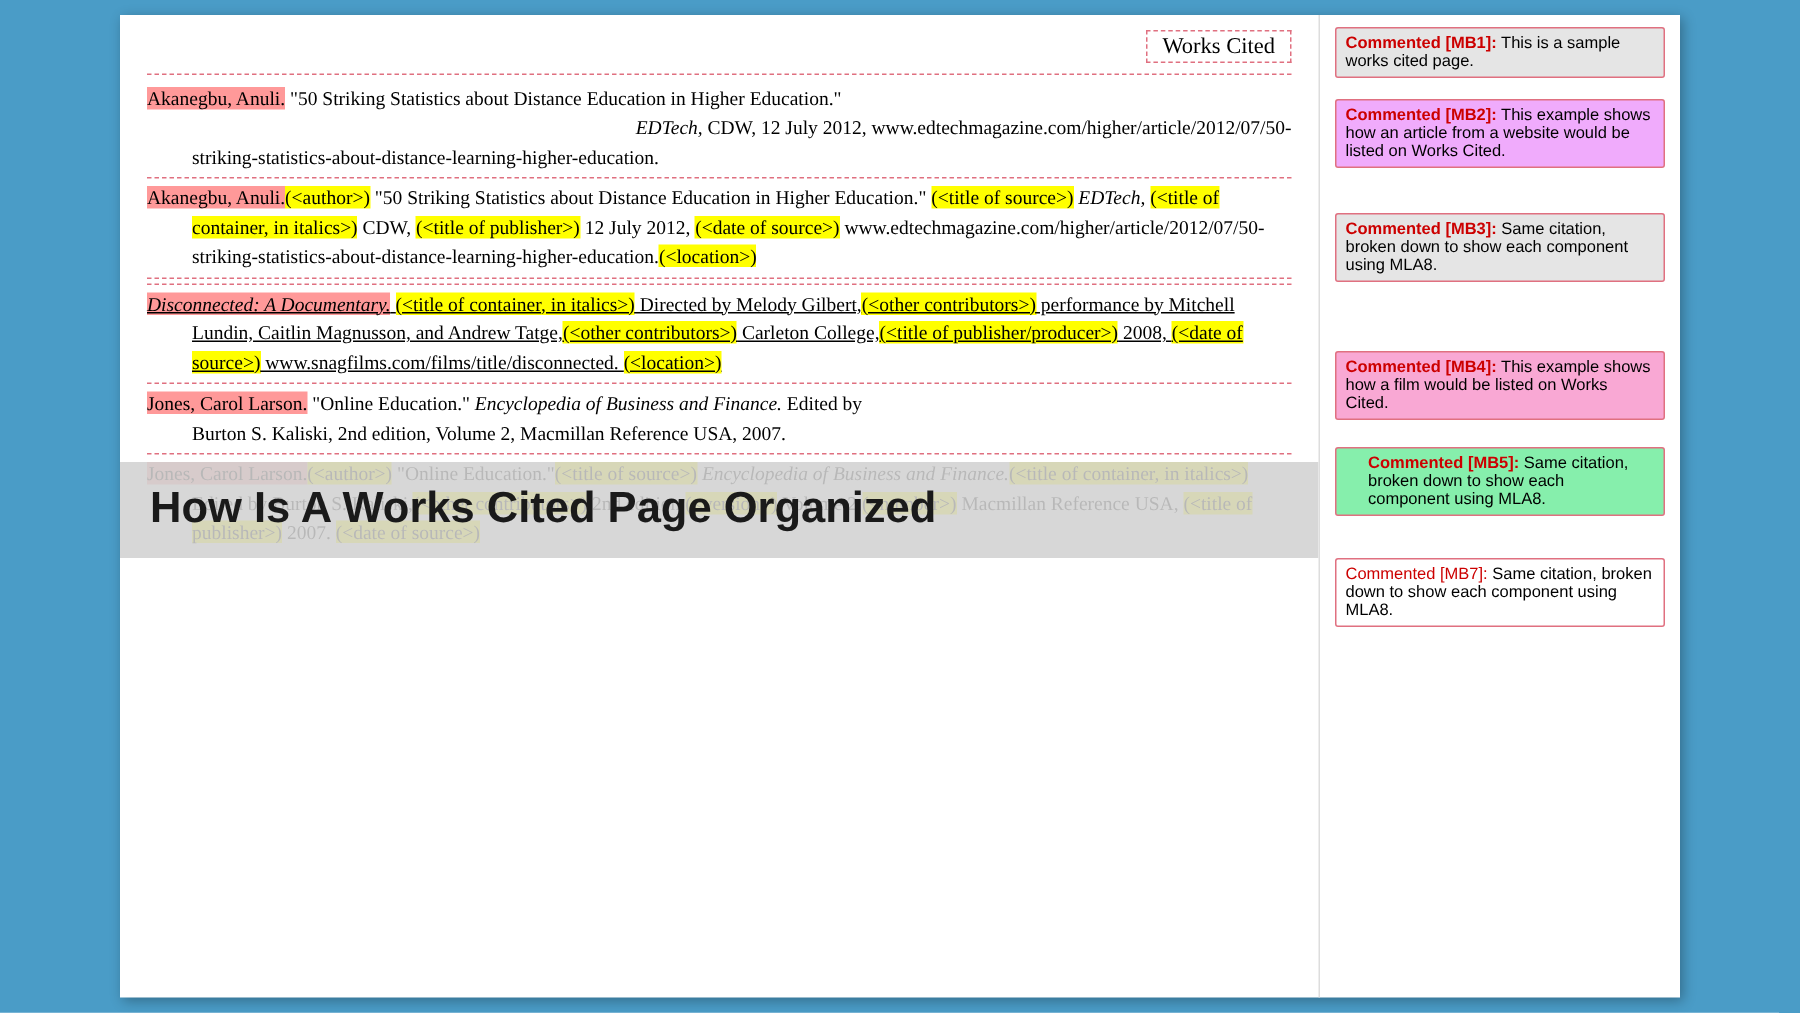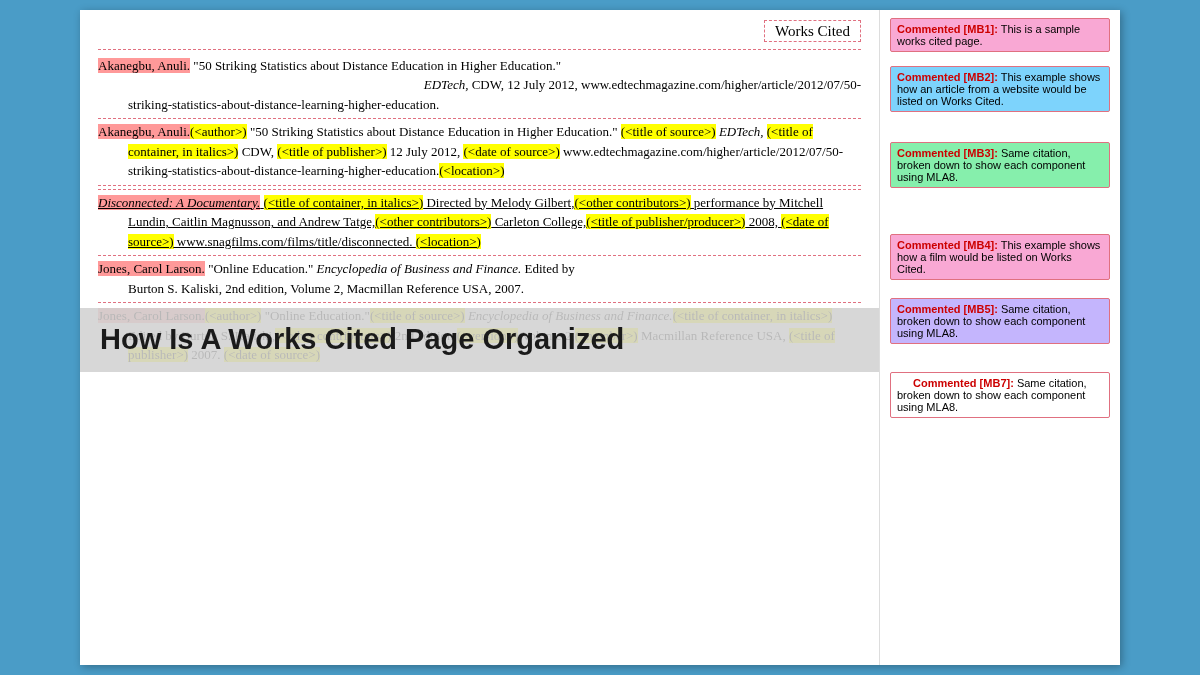--- a/index.html
+++ b/index.html
@@ -82,46 +82,46 @@
       </div>
 
       <div style="position:absolute;top:298px;left:0;right:0;background:rgba(210,210,210,0.88);padding:10px 20px;z-index:10;">
         <span style="font-family:Arial,sans-serif;font-size:29px;font-weight:bold;color:#1a1a1a;white-space:nowrap;text-align:center;">How Is A Works Cited Page Organized</span>
       </div>
 
     </div>
 
     <div style="width:240px;padding:8px 10px;font-family:Arial,sans-serif;font-size:11px;overflow:hidden;">
 
-      <div style="border:1px solid #e07080;border-radius:2px;padding:4px 6px;margin-bottom:14px;background:#f9a8d4;">
+      <div style="border:1px solid #e07080;border-radius:2px;padding:4px 6px;margin-bottom:14px;background:#e5e5e5;">
         <span style="font-weight:bold;color:#cc0000;">Commented [MB1]:</span>
         <span> This is a sample works cited page.</span>
       </div>
 
-      <div style="border:1px solid #e07080;border-radius:2px;padding:4px 6px;margin-bottom:30px;background:#7dd3fc;">
+      <div style="border:1px solid #e07080;border-radius:2px;padding:4px 6px;margin-bottom:30px;background:#f0abfc;">
         <span style="font-weight:bold;color:#cc0000;">Commented [MB2]:</span>
         <span> This example shows how an article from a website would be listed on Works Cited.</span>
       </div>
 
-      <div style="border:1px solid #e07080;border-radius:2px;padding:4px 6px;margin-bottom:46px;background:#86efac;">
+      <div style="border:1px solid #e07080;border-radius:2px;padding:4px 6px;margin-bottom:46px;background:#e5e5e5;">
         <span style="font-weight:bold;color:#cc0000;">Commented [MB3]:</span>
         <span> Same citation, broken down to show each component using MLA8.</span>
       </div>
 
       <div style="border:1px solid #e07080;border-radius:2px;padding:4px 6px;margin-bottom:18px;background:#f9a8d4;">
         <span style="font-weight:bold;color:#cc0000;">Commented [MB4]:</span>
         <span> This example shows how a film would be listed on Works Cited.</span>
       </div>
 
-      <div style="border:1px solid #e07080;border-radius:2px;padding:4px 6px;margin-bottom:28px;background:#c4b5fd;">
+      <div style="border:1px solid #e07080;border-radius:2px;padding:4px 21px;margin-bottom:28px;background:#86efac;">
         <span style="font-weight:bold;color:#cc0000;">Commented [MB5]:</span>
         <span> Same citation, broken down to show each component using MLA8.</span>
       </div>
 
 
       <div style="border:1px solid #e07080;border-radius:2px;padding:4px 6px;margin-bottom:8px;background:white;">
-        <span style="font-weight:bold;color:#cc0000;margin-left:16px;">Commented [MB7]:</span>
+        <span style="font-weight:normal;color:#cc0000;">Commented [MB7]:</span>
         <span> Same citation, broken down to show each component using MLA8.</span>
       </div>
 
     </div>
   </div>
 </div>
 
 </body></html>

